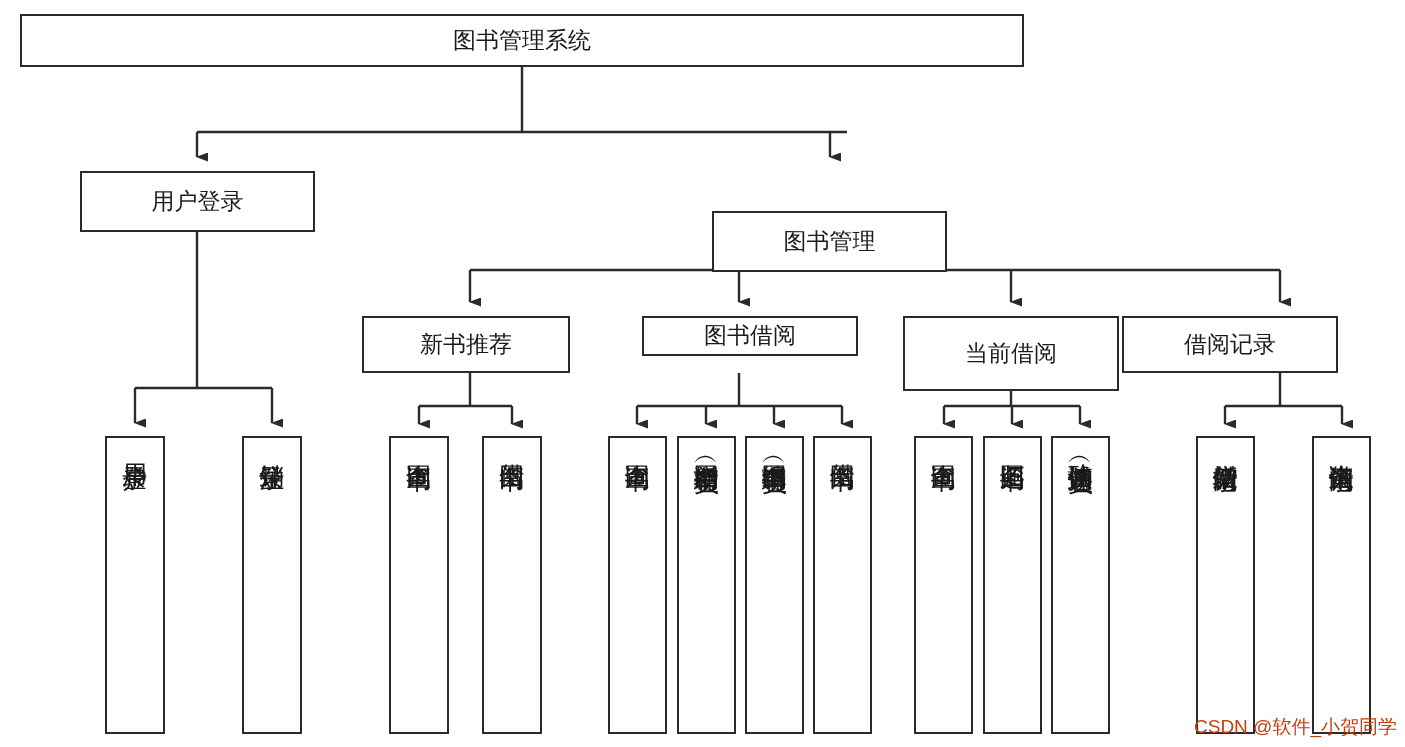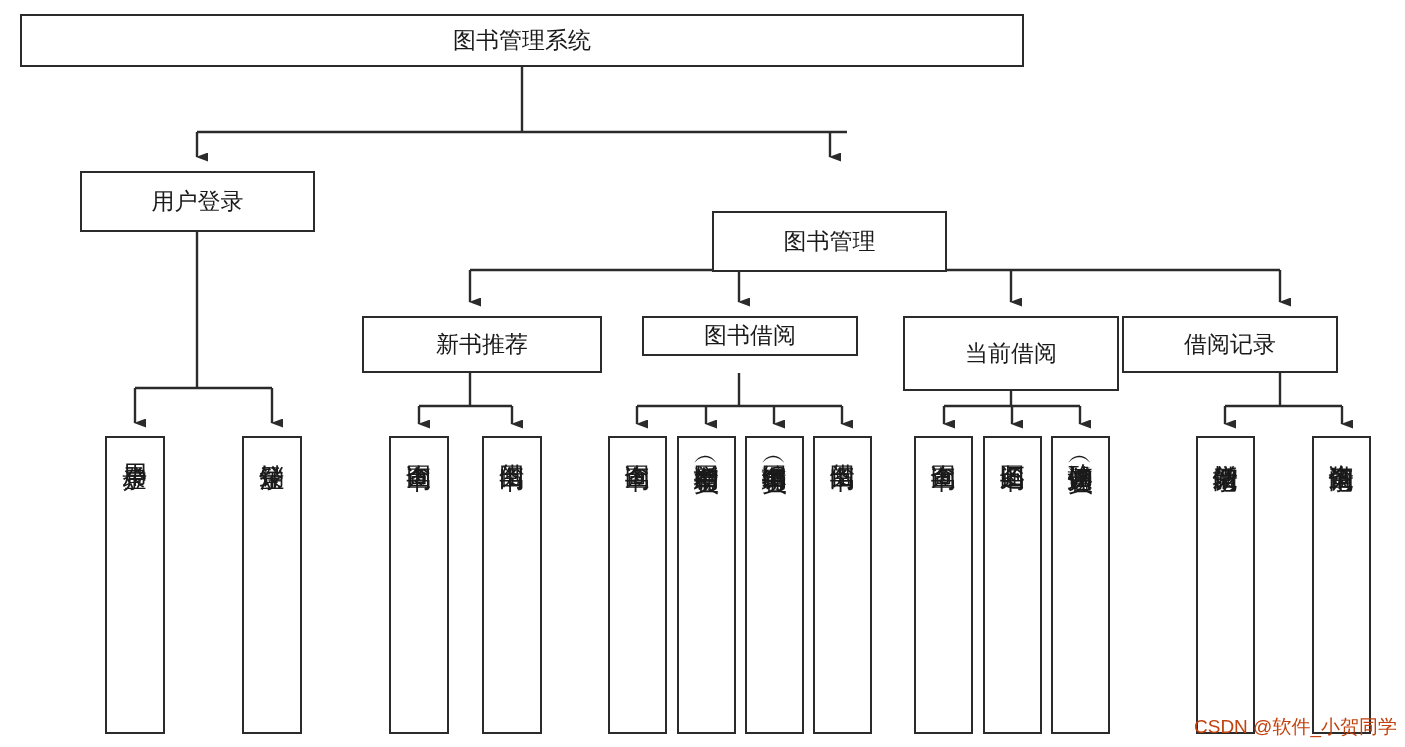--- a/index.html
+++ b/index.html
@@ -127,21 +127,21 @@
     <span class="node-label">图书管理系统</span>
   </div>
 
   <div class="node-box node-h" style="left:80px; top:171px; width:235px; height:61px;">
     <span class="node-label">用户登录</span>
   </div>
   <div class="node-box node-h" style="left:712px; top:171px; width:235px; height:61px;margin-top:40px;">
     <span class="node-label">图书管理</span>
   </div>
 
-  <div class="node-box node-h" style="left:362px; top:316px; width:240px; height:57px;">
+  <div class="node-box node-h" style="left:362px; top:316px; width:208px; height:57px;">
     <span class="node-label">新书推荐</span>
   </div>
   <div class="node-box node-h" style="left:642px; top:316px; width:216px; height:40px;">
     <span class="node-label">图书借阅</span>
   </div>
   <div class="node-box node-h" style="left:903px; top:316px; width:216px; height:75px;">
     <span class="node-label">当前借阅</span>
   </div>
   <div class="node-box node-h" style="left:1122px; top:316px; width:216px; height:57px;">
     <span class="node-label">借阅记录</span>

